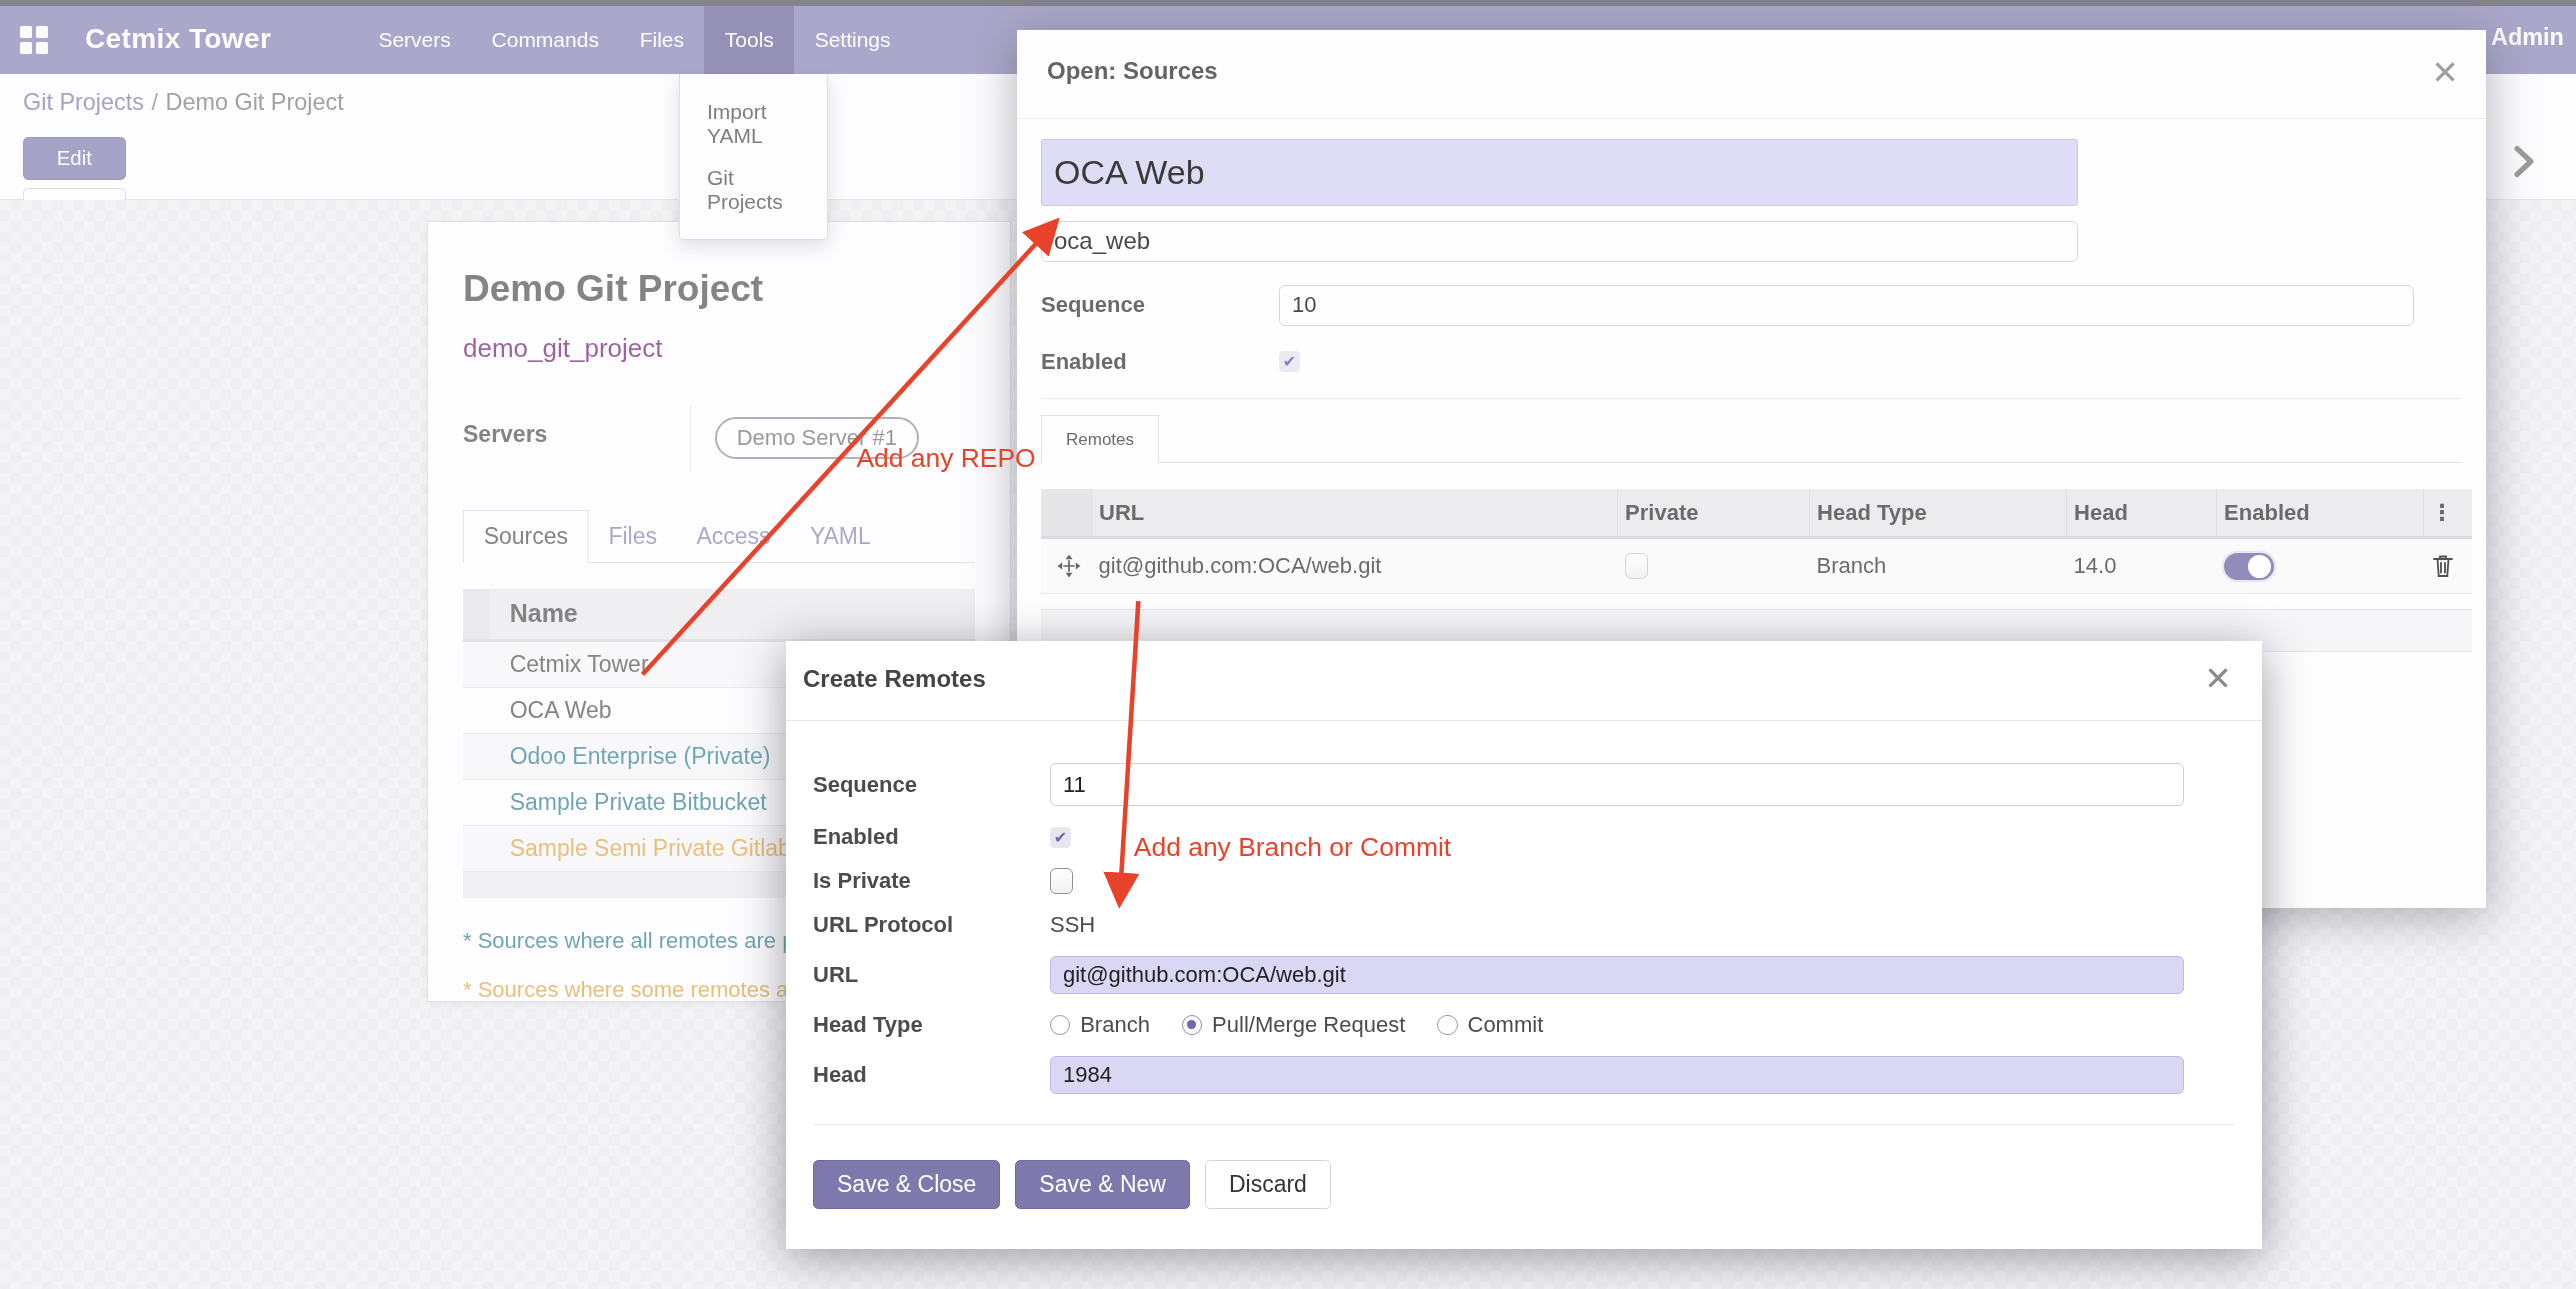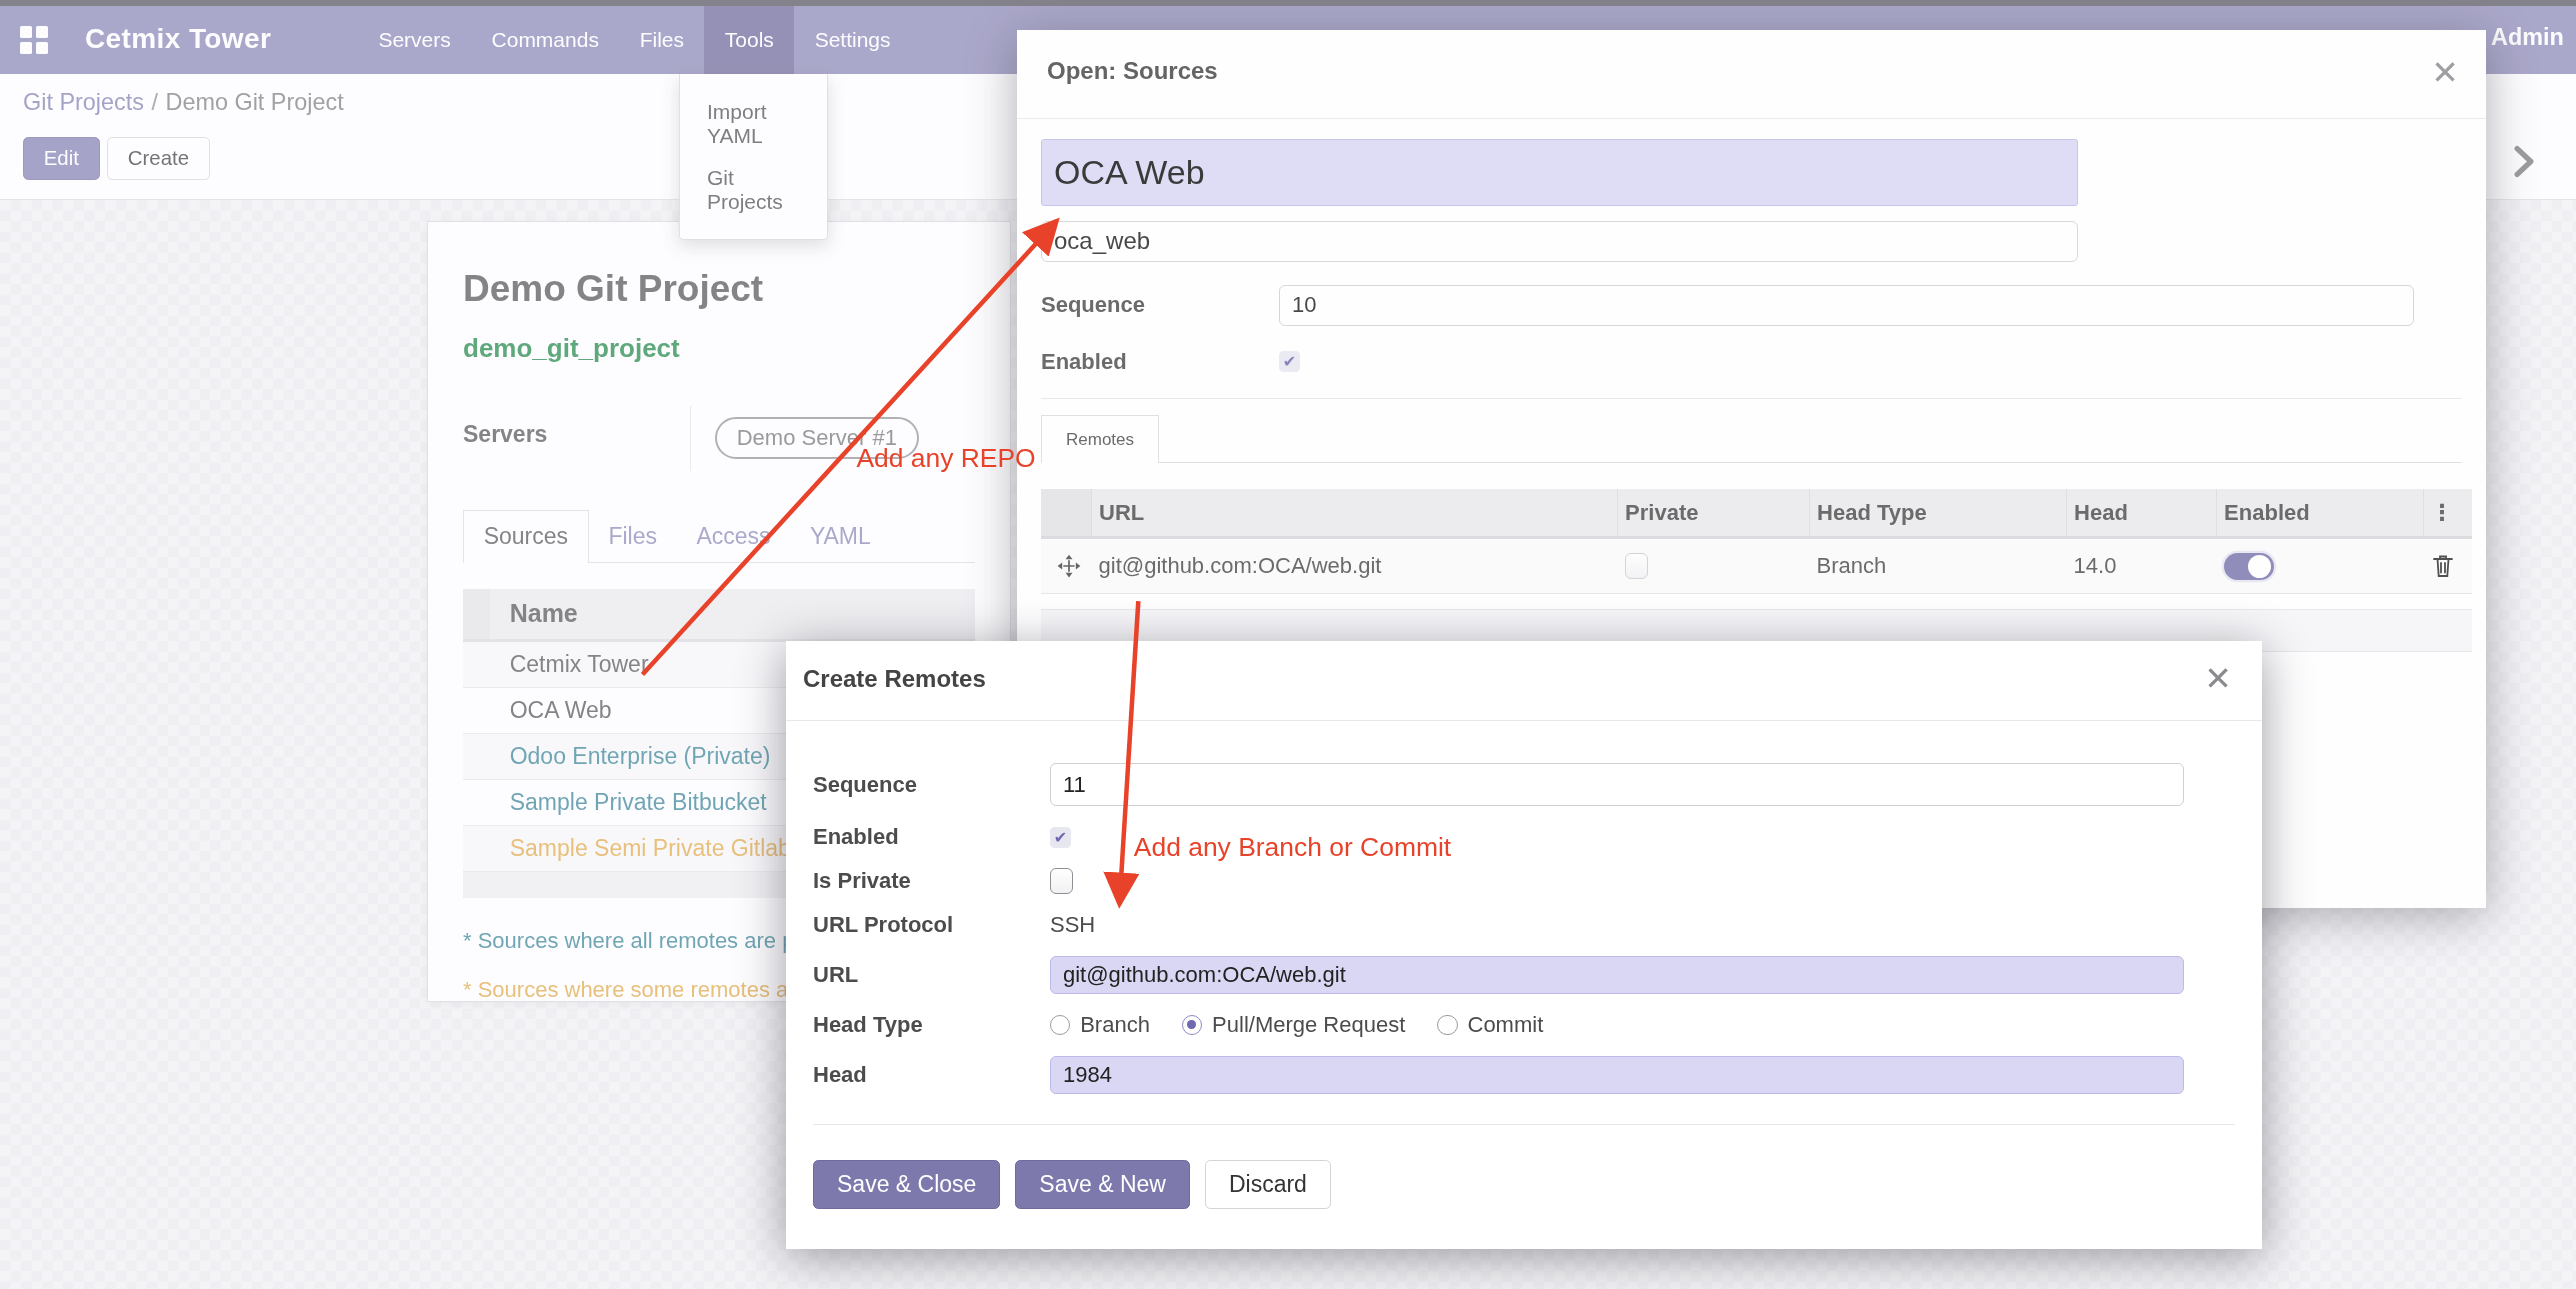--- a/index.html
+++ b/index.html
@@ -18,37 +18,37 @@
   .nav-item { display:flex; align-items:center; padding:0 20.4px; font-size:21px; cursor:pointer; }
   .nav-item.active { background:#656093; }
   .systray { position:absolute; right:0; top:0; height:68px; }
   .nav-user { position:absolute; left:2491px; top:18px; font-size:23.4px; font-weight:bold; color:#fff; }
 
   .header-band { position:absolute; left:0; top:74px; width:2576px; height:126px; background:#fff;
     border-bottom:0.8px solid #dcdcde; }
   .breadcrumb { position:absolute; left:23px; top:15px; font-size:23.4px; color:#777; }
   .breadcrumb .bc-link { color:#7c7bad; cursor:pointer; }
   .bc-sep { margin:0 7.6px; color:#888; }
-  .hdr-buttons { position:absolute; left:23px; top:63px; display:flex; gap:7.6px; }
+  .hdr-buttons { position:absolute; left:23px; top:63px; display:flex; gap:7.6px;flex-direction:column; }
   .btn { font-size:20.4px; border-radius:5.3px; padding:9px 19.7px; cursor:pointer; border:0.8px solid transparent; }
   .btn-purple { background:#7d79ac; border-color:#6f6b9e; color:#fff; }
   .btn-white { background:#fff; border-color:#d4d4d8; color:#333; }
   .pager-next { position:absolute; right:39px; top:70px; width:26px; height:35px; cursor:pointer; }
 
   .content { position:absolute; left:0; top:200px; width:2576px; height:1089px; background:#f2f2f4;
     background-image:
       linear-gradient(45deg,#ebebee 25%,transparent 25%,transparent 75%,#ebebee 75%),
       linear-gradient(45deg,#ebebee 25%,transparent 25%,transparent 75%,#ebebee 75%);
     background-position:0 0,10.6px 10.6px; background-size:21px 21px; }
 
   
   .card { position:absolute; left:427px; top:221px; width:584px; height:781px; background:#fff;
     border:0.8px solid #d6d6da; box-shadow:0 2.3px 9px rgba(0,0,0,.07); padding:35px; }
   .card h1 { font-size:37px; color:#4c4c4c; margin-top:10.6px; }
-  .card h2 { font-size:26px; color:#15803d; margin-top:23px; font-weight:bold; }
+  .card h2 { font-size:26px; color:#701a75; margin-top:23px; font-weight:normal; }
   .srv-row { display:flex; margin-top:42px; min-height:65px; }
   .srv-label { width:227px; font-size:23px; font-weight:bold; color:#4c4c4c; padding-top:15px; }
   .srv-value { border-left:1.5px solid #e4e4e7; padding-left:24px; display:flex; align-items:center; }
   .server-pill { border:2.3px solid #8f8f93; border-radius:755px; color:#6d6d70;
     font-size:22px; padding:6px 19.7px; white-space:nowrap; }
   .card-tabs { display:flex; margin-top:39px; border-bottom:1.5px solid #dcdcdf; align-items:flex-end; }
   .ctab { font-size:23px; padding:12px 19.7px; color:#8583b3; cursor:pointer; }
   .ctab.active { color:#4c4c4c; background:#fff; border:1.5px solid #dcdcdf; border-bottom:none;
     margin-bottom:-1.5px; padding-bottom:13.6px; }
   .name-table { margin-top:26px; width:100%; border-collapse:collapse; }

